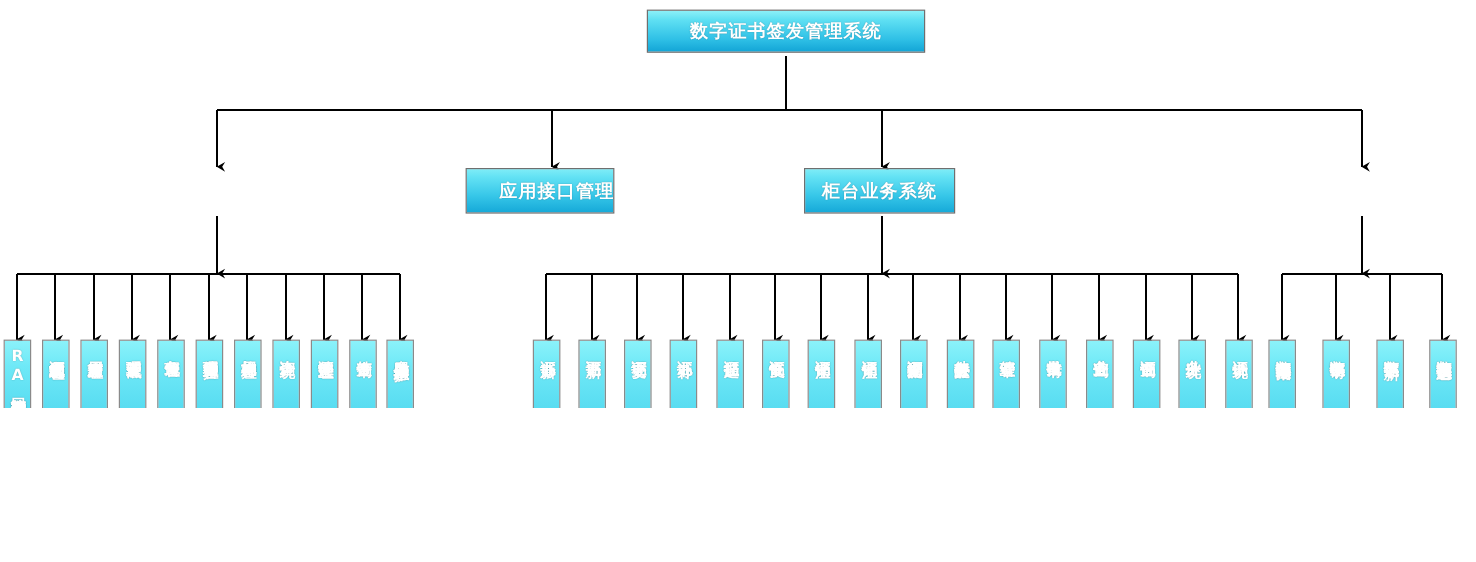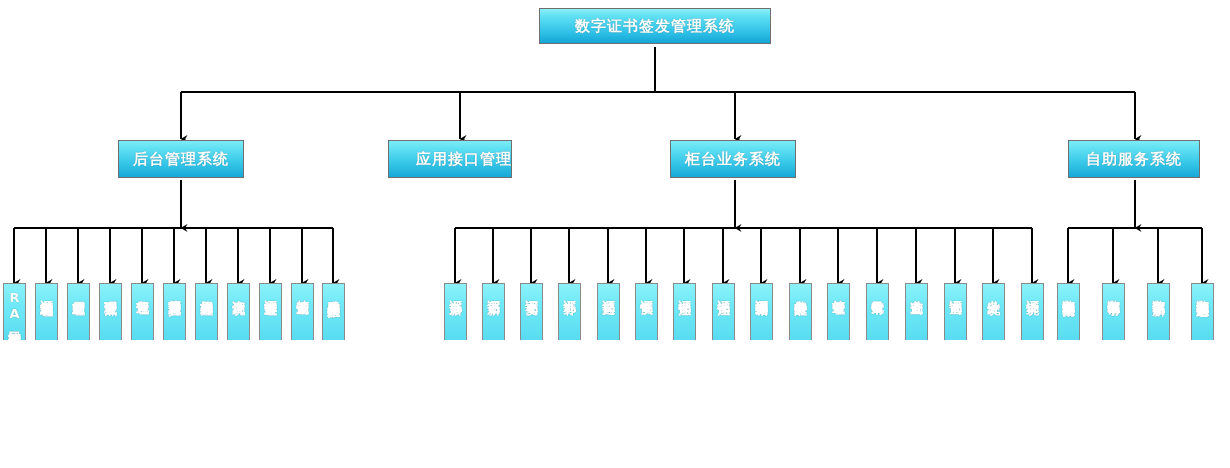--- a/index.html
+++ b/index.html
@@ -136,32 +136,26 @@
       <path d="M1113,228 L1113,283" marker-end="url(#arrow)"></path>
       <path d="M1158,228 L1158,283" marker-end="url(#arrow)"></path>
       <path d="M1202,228 L1202,283" marker-end="url(#arrow)"></path>
     </g>
   </svg>
 
   <div class="node root" style="left:539px; top:8px; width:232px; height:36px;">
     <span class="htext">数字证书签发管理系统</span>
   </div>
 
-  <div class="node level2" style="left:118px; top:140px; width:126px; height:38px;">
-    <span class="htext">后台管理系统</span>
-  </div>
   <div class="node level2" style="left:388px; top:140px; width:124px; height:38px;padding-left:28px;">
     <span class="htext">应用接口管理</span>
   </div>
   <div class="node level2" style="left:670px; top:140px; width:126px; height:38px;text-align:right;">
     <span class="htext">柜台业务系统</span>
   </div>
-  <div class="node level2" style="left:1068px; top:140px; width:132px; height:38px;">
-    <span class="htext">自助服务系统</span>
-  </div>
 
   <div class="node leaf" style="left:3px; top:283px; width:23px; height:177px;">
     <span class="vtext">RA接口参数管理</span>
   </div>
   <div class="node leaf" style="left:35px; top:283px; width:23px; height:177px;">
     <span class="vtext">证书颁发机构管理</span>
   </div>
   <div class="node leaf" style="left:67px; top:283px; width:23px; height:177px;">
     <span class="vtext">应用对象管理</span>
   </div>

